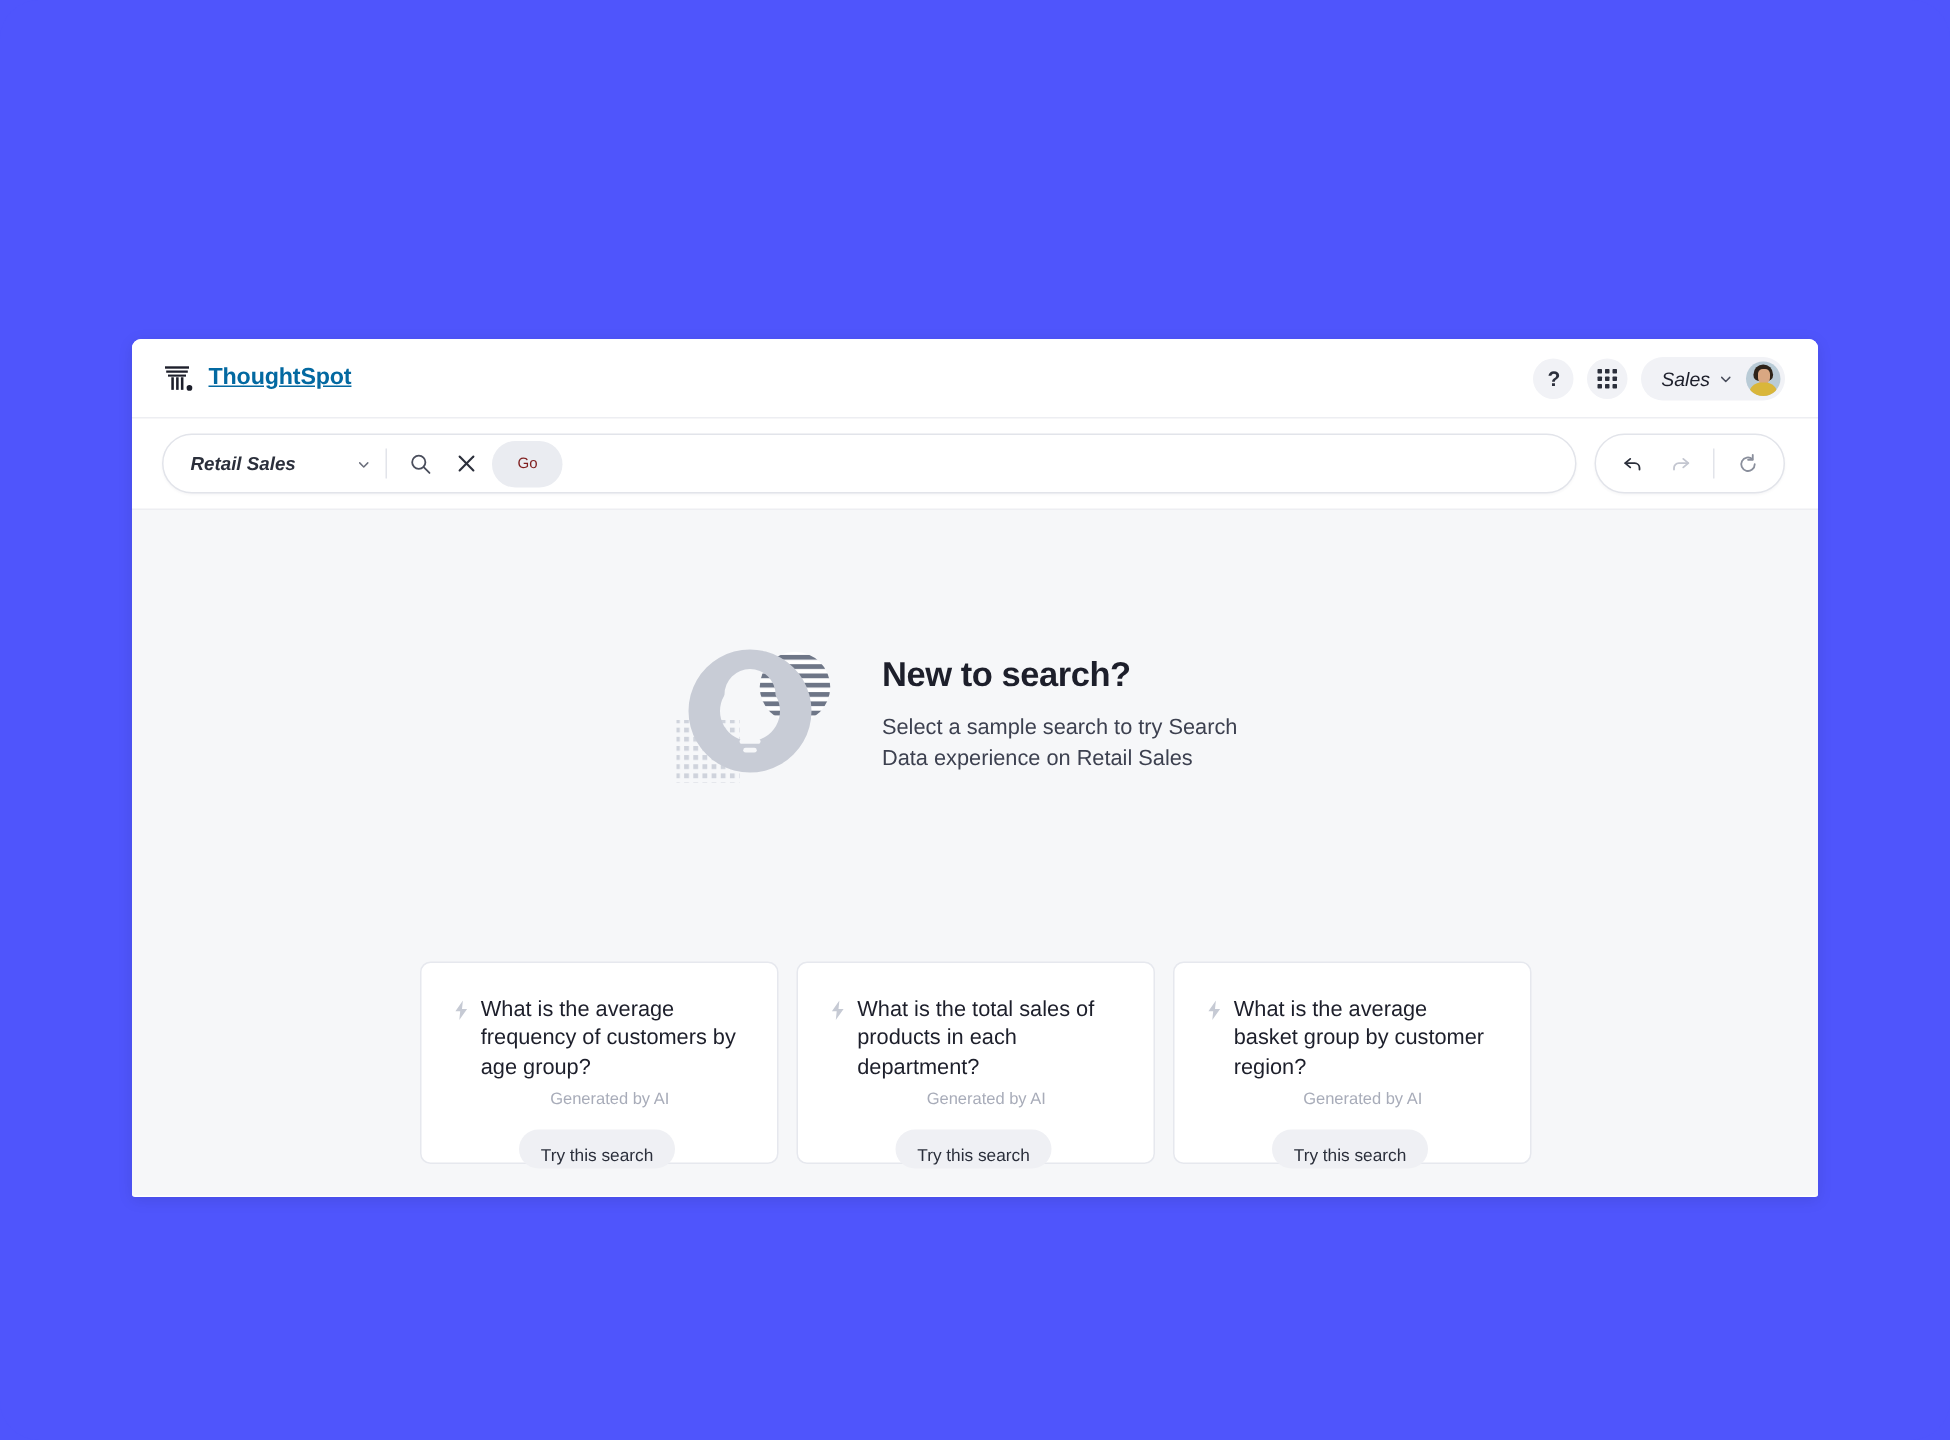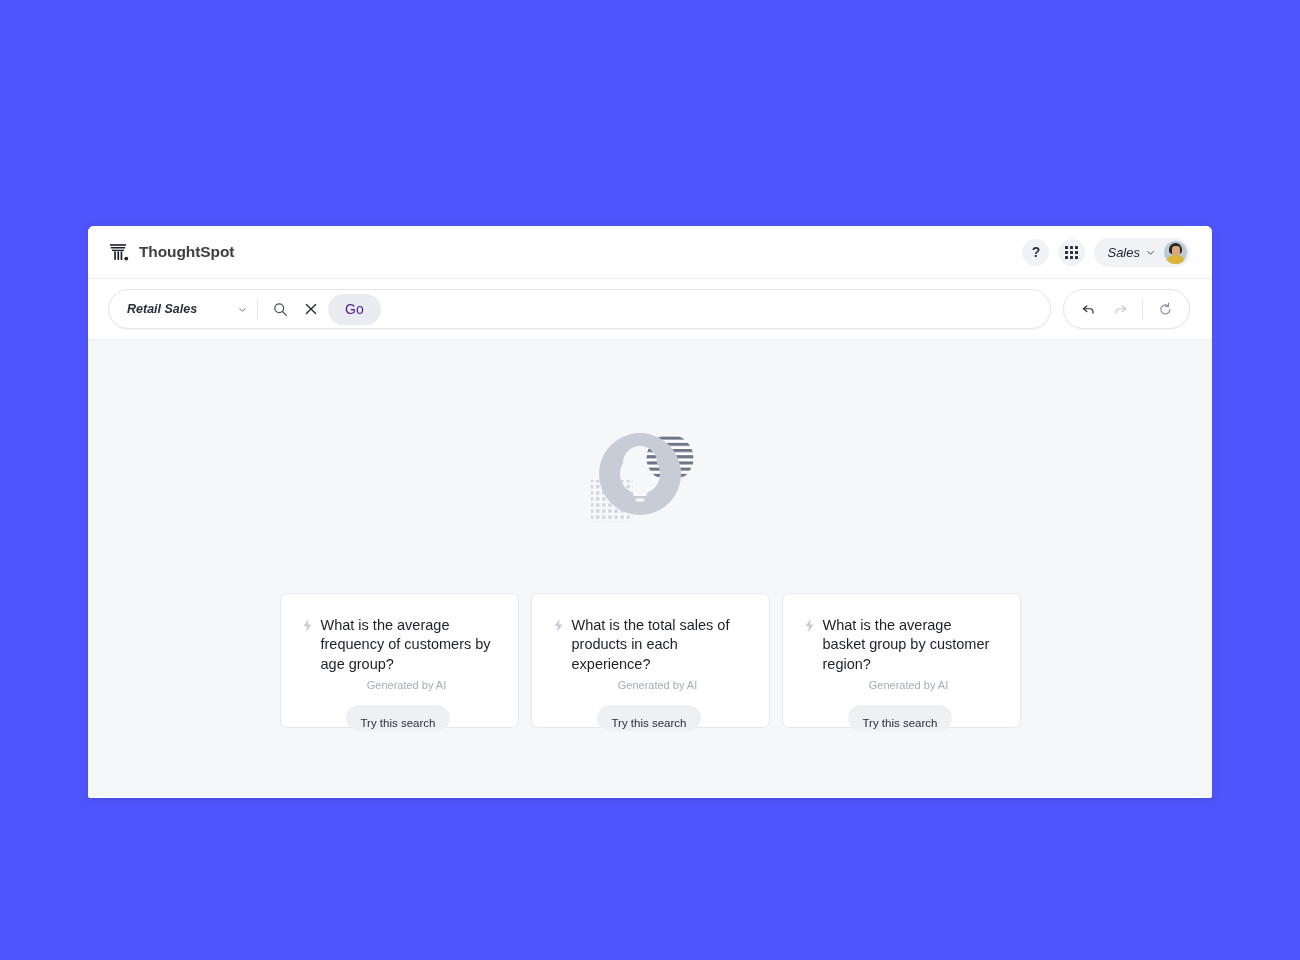--- a/index.html
+++ b/index.html
@@ -55,22 +55,23 @@
   }
 
   .brand-logo {
     width: 22px; height: 22px;
     display: block;
   }
 
   .brand-name {
     font-size: 15.5px;
     font-weight: bold;
-    color: #404040;
+    color: #0369a1;
     letter-spacing: -0.1px;
+    text-decoration: underline;
   }
 
   .topbar-right {
     margin-left: auto;
     display: flex;
     align-items: center;
     gap: 9px;
   }
 
   .round-btn {
@@ -239,22 +240,22 @@
     background: none; border: none;
     margin-right: 4px;
   }
 
   .go-btn {
     flex: none;
     height: 31px;
     padding: 0 17px;
     border-radius: 16px;
     background: #EAECF1;
-    color: #4c1d95;
-    font-size: 14px;
+    color: #7f1d1d;
+    font-size: 10px;
     border: none;
     cursor: pointer;
     font-family: "Liberation Sans", sans-serif;
     margin-right: 3px;
   }
 
   .history-group {
     flex: none;
     height: 40px;
     border: 1px solid #E2E4EA;
@@ -323,20 +324,21 @@
     width: 239px;
     height: 135px;
     background: #ffffff;
     border: 1px solid #E6E8EE;
     border-radius: 7px;
     padding: 22px 24px 0 22px;
     cursor: pointer;
     display: flex;
     flex-direction: column;
     align-items: center;
+    margin-top: 48px;
   }
 
   .card-q {
     display: flex;
     gap: 9px;
     align-self: stretch;
   }
   .bolt-icon { flex: none; margin-top: 3px; }
   .card-qtext {
     font-size: 14.5px;
@@ -503,41 +505,45 @@
             <rect x="1" y="62" width="42" height="42" fill="url(#dots)"></rect>
 
             <circle cx="80" cy="40" r="23.5" fill="url(#hstripes)"></circle>
 
             <g mask="url(#bulbmask)">
               <path d="M50 15 a41 41 0 1 0 0.01 0 z M50 36 a20 20 0 1 1 -0.01 0 z" fill="#C8CCD6" fill-rule="evenodd"></path>
             </g>
           </svg>
         </div>
 
+        <div class="hero-text">
+          <div class="hero-title">New to search?</div>
+          <div class="hero-sub">Select a sample search to try Search Data experience on Retail Sales</div>
+        </div>
       </div>
 
       <div class="cards">
 
         <div class="card">
           <div class="card-q">
             <svg class="bolt-icon" width="9" height="13" viewBox="0 0 9 13">
               <path d="M5.6 0 L0.6 7.1 H3.8 L3.2 13 L8.4 5.6 H5.0 Z" fill="#C6CAD4"></path>
             </svg>
             <span class="card-qtext">What is the average frequency of customers by age group?</span>
           </div>
           <div class="card-meta">Generated by AI</div>
           <button class="try-btn">Try this search</button>
         </div>
 
         <div class="card">
           <div class="card-q">
             <svg class="bolt-icon" width="9" height="13" viewBox="0 0 9 13">
               <path d="M5.6 0 L0.6 7.1 H3.8 L3.2 13 L8.4 5.6 H5.0 Z" fill="#C6CAD4"></path>
             </svg>
-            <span class="card-qtext">What is the total sales of products in each experience?</span>
+            <span class="card-qtext">What is the total sales of products in each department?</span>
           </div>
           <div class="card-meta">Generated by AI</div>
           <button class="try-btn">Try this search</button>
         </div>
 
         <div class="card">
           <div class="card-q">
             <svg class="bolt-icon" width="9" height="13" viewBox="0 0 9 13">
               <path d="M5.6 0 L0.6 7.1 H3.8 L3.2 13 L8.4 5.6 H5.0 Z" fill="#C6CAD4"></path>
             </svg>

